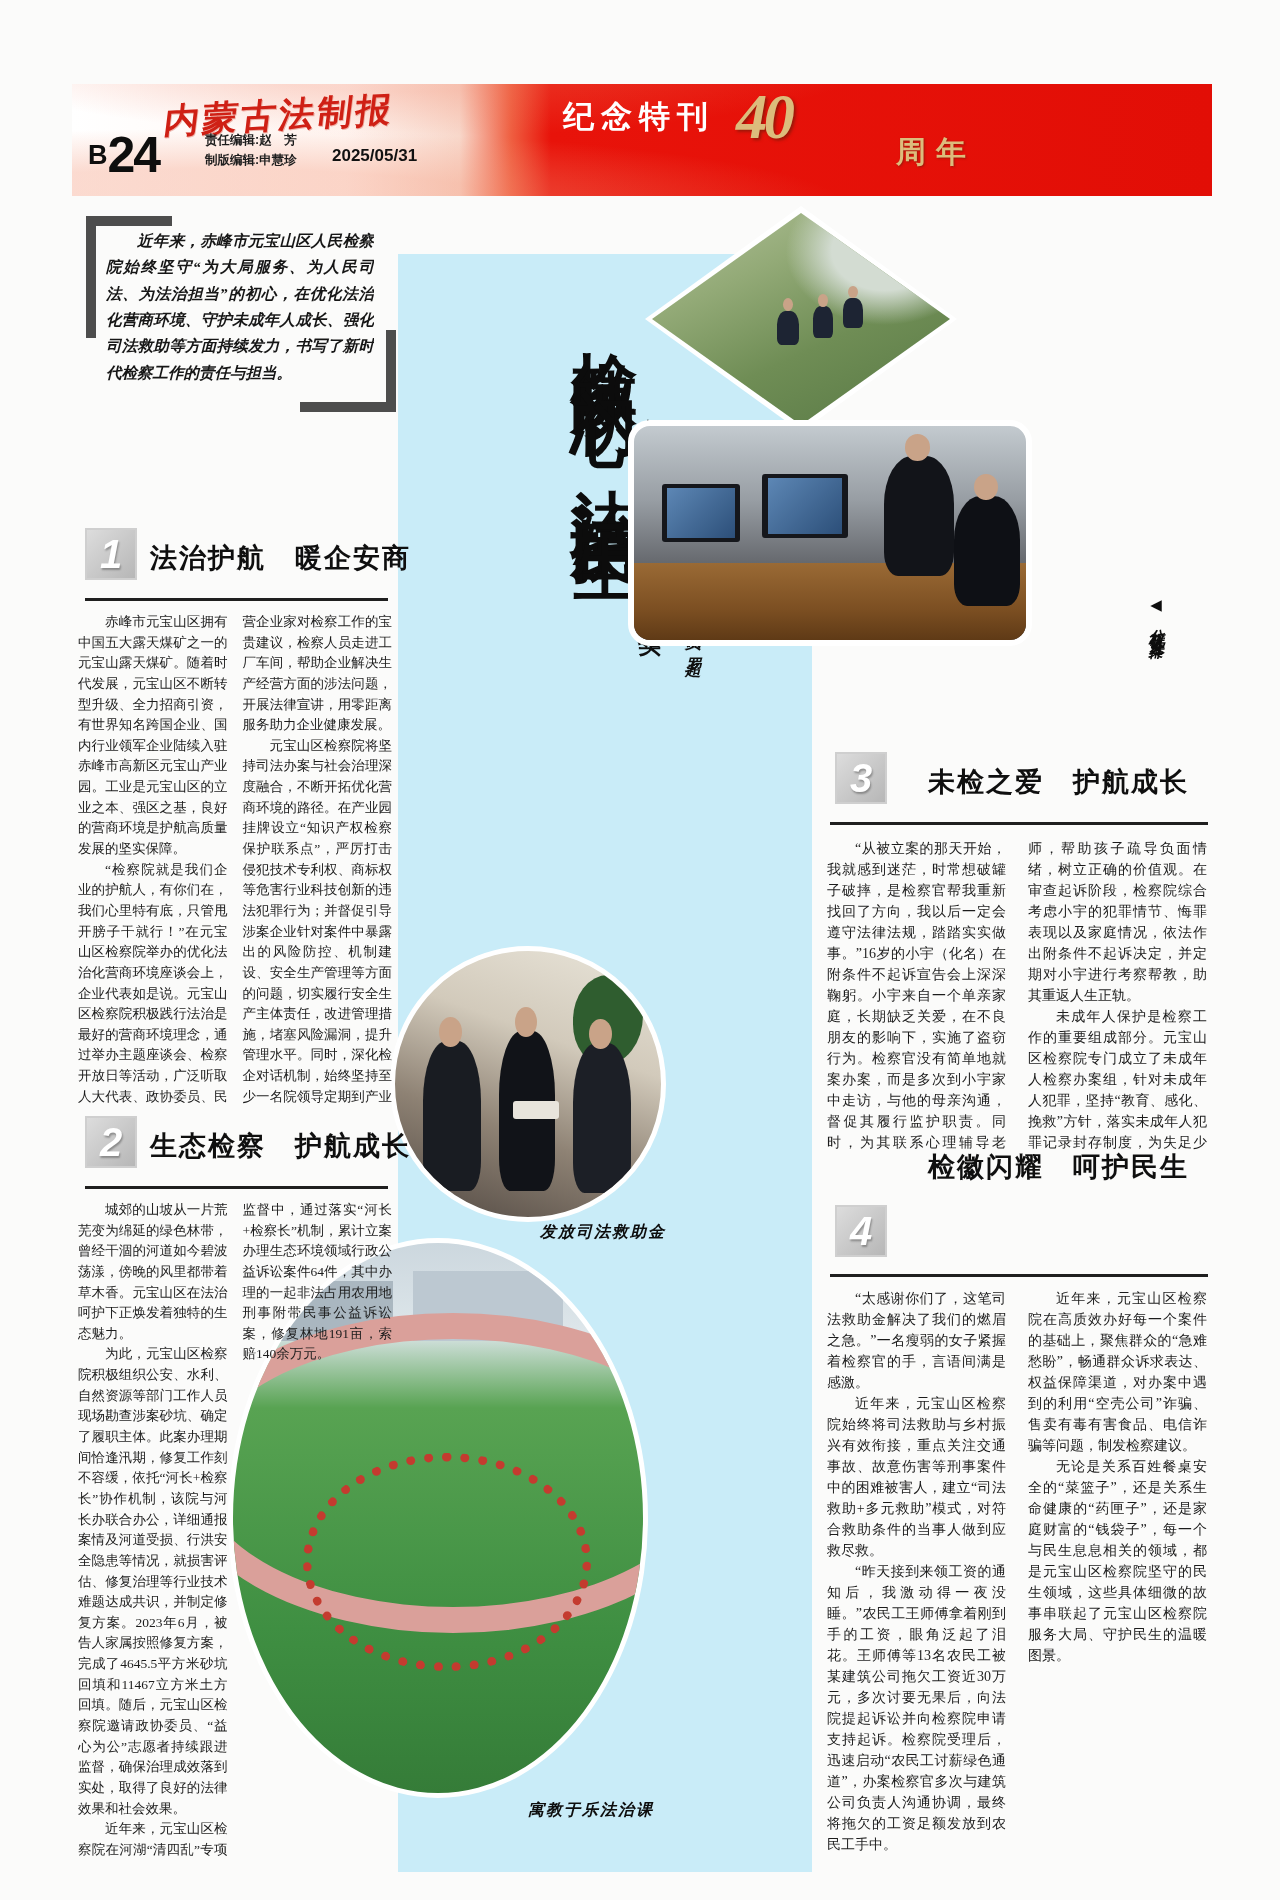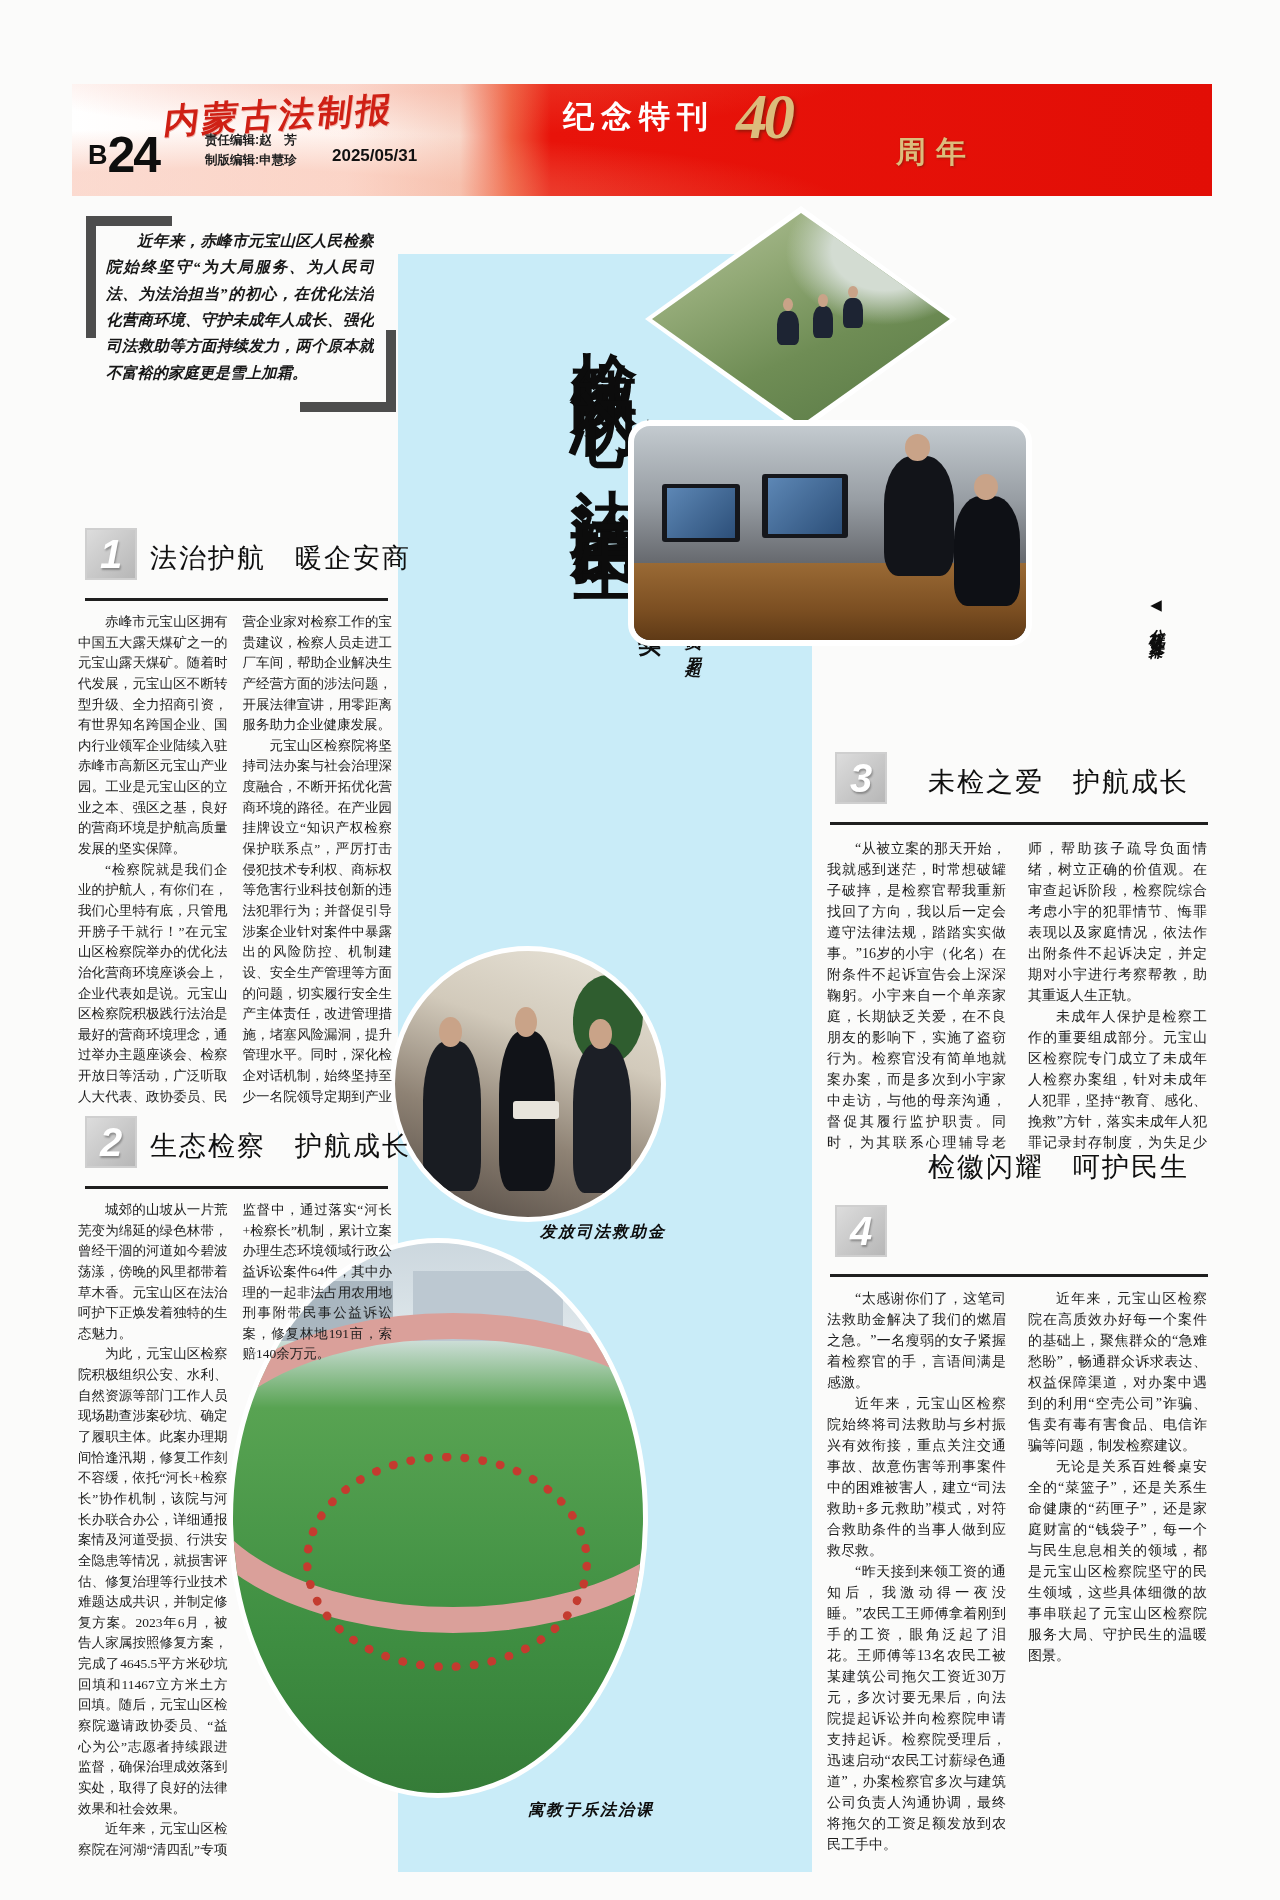--- a/index.html
+++ b/index.html
@@ -31,21 +31,21 @@
     border-top:10px solid #4d4d4d;border-left:10px solid #4d4d4d;}
   .bracket-br{position:absolute;left:300px;top:330px;width:86px;height:72px;
     border-bottom:10px solid #4d4d4d;border-right:10px solid #4d4d4d;}
   .lead-quote{position:absolute;left:106px;top:228px;width:268px;height:168px;overflow:hidden;
     font-size:15.5px;font-style:italic;font-weight:bold;line-height:1.7;text-align:justify;text-indent:2em;color:#161616;}
   
   .badge{position:absolute;width:52px;height:52px;background:linear-gradient(135deg,#dedede,#b5b5b5);
     box-shadow:inset 0 0 0 2px #cfcfcf;text-align:center;}
   .badge span{font-family:"Liberation Sans",sans-serif;font-size:40px;line-height:52px;
     font-weight:bold;font-style:italic;color:#fff;text-shadow:1px 2px 2px rgba(0,0,0,.3);}
-  .sec-title{position:absolute;font-size:27px;font-weight:normal;color:#0f0f0f;letter-spacing:2px;white-space:nowrap;}
+  .sec-title{position:absolute;font-size:27px;font-weight:bold;color:#0f0f0f;letter-spacing:2px;white-space:nowrap;}
   .rule{position:absolute;height:3px;background:#1f1f1f;}
   .cols{position:absolute;column-gap:15px;column-fill:auto;overflow:hidden;text-align:justify;}
   .cols p{margin:0;text-indent:2em;}
   .cols-left{width:314px;column-count:2;font-size:13.5px;line-height:1.53;}
   .cols-right{width:380px;column-count:2;column-gap:22px;font-size:14px;line-height:1.5;}
   
   .blue-panel{position:absolute;left:398px;top:254px;width:414px;height:1618px;background:#c9ecf8;}
   .v-title{position:absolute;left:545px;top:298px;height:1560px;width:92px;
     writing-mode:vertical-rl;font-size:66px;font-weight:800;color:#0c0c0c;letter-spacing:12px;line-height:1;}
   .v-subtitle{position:absolute;left:634px;top:420px;height:780px;
@@ -101,21 +101,21 @@
       <div data-interactable="false">制版编辑:申慧珍</div>
     </div>
     <div class="pubdate" data-interactable="false">2025/05/31</div>
     <div class="banner-title" data-interactable="false">纪念特刊</div>
     <div class="anniv-num" data-interactable="false">40</div>
     <div class="anniv-suffix" data-interactable="false">周年</div>
   </div>
 
   <div class="bracket-tl" data-interactable="false"></div>
   <div class="bracket-br" data-interactable="false"></div>
-  <div class="lead-quote" data-interactable="false">近年来，赤峰市元宝山区人民检察院始终坚守“为大局服务、为人民司法、为法治担当”的初心，在优化法治化营商环境、守护未成年人成长、强化司法救助等方面持续发力，两个原本就不富裕的家庭更是雪上加霜。</div>
+  <div class="lead-quote" data-interactable="false">近年来，赤峰市元宝山区人民检察院始终坚守“为大局服务、为人民司法、为法治担当”的初心，在优化法治化营商环境、守护未成年人成长、强化司法救助等方面持续发力，书写了新时代检察工作的责任与担当。</div>
 
   <div class="blue-panel" data-interactable="false"></div>
   <div class="v-title" data-interactable="false">检徽映初心　法治护民生</div>
   <div class="v-subtitle" data-interactable="false">——赤峰市元宝山区人民检察院司法为民工作纪实</div>
   <div class="v-byline" data-interactable="false">本报记者●宋宏颖　通讯员●罗超</div>
 
   <div class="photo-diamond" data-interactable="false">
     <div class="inner" data-interactable="false">
       <div class="fig" style="left:42%;top:46%;width:22px;height:34px;" data-interactable="false">
           <div class="head"></div>

